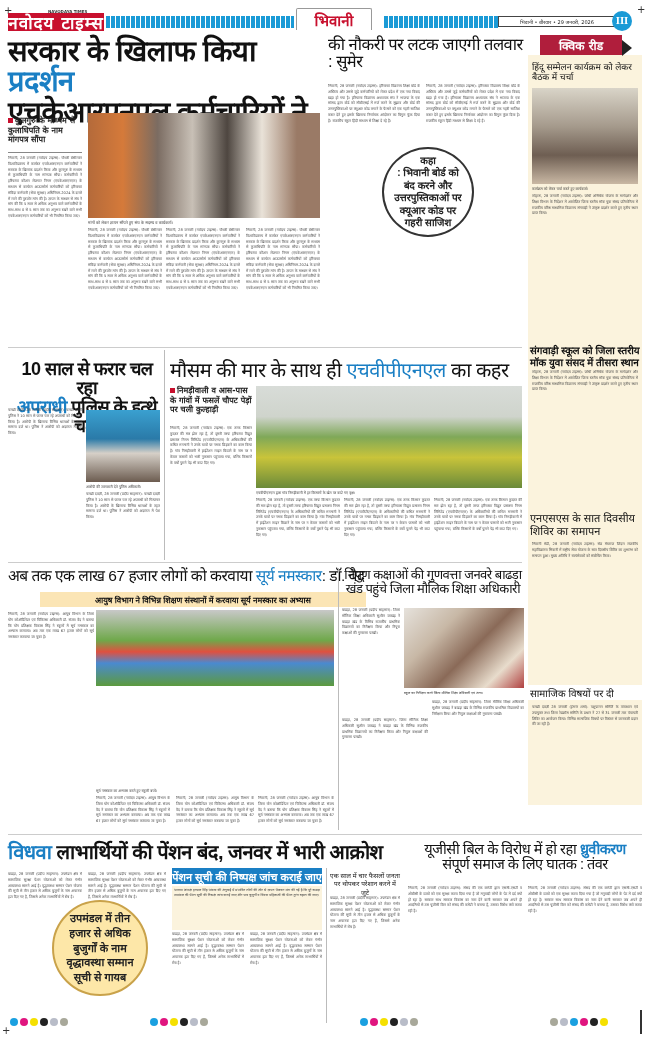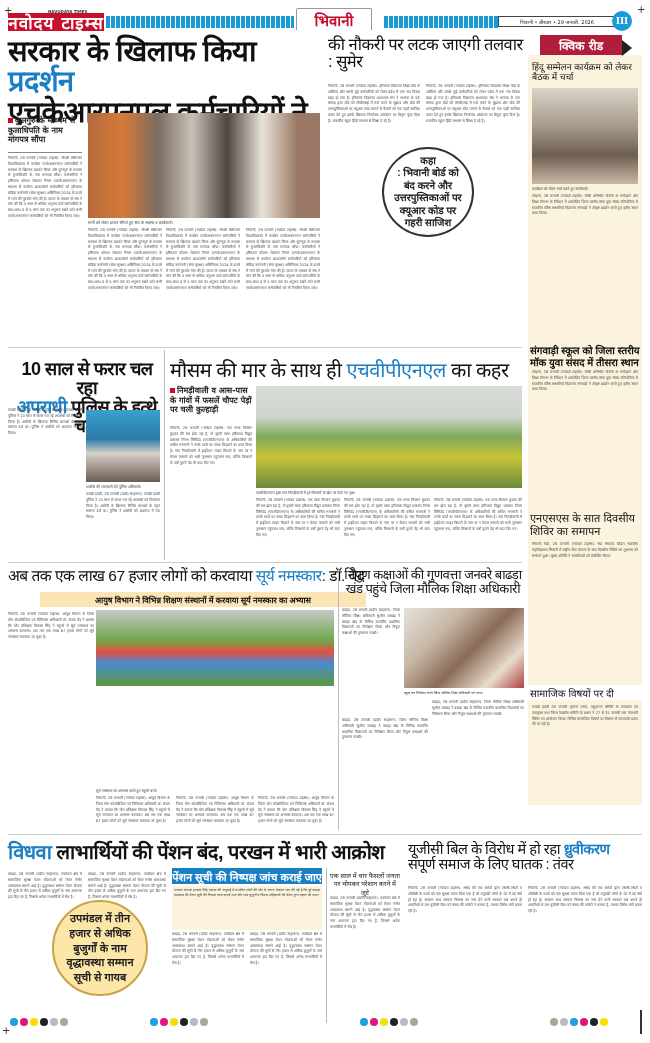--- a/index.html
+++ b/index.html
@@ -124,33 +124,33 @@
   <div>खंड पहुंचे जिला मौलिक शिक्षा अधिकारी</div>
 </div>
 <div class="abs text-col" style="left:342px;top:608px;width:58px;height:108px;">बाढड़ा, 28 जनवरी (प्रदीप साहमान): जिला मौलिक शिक्षा अधिकारी सुशील जाखड़ ने बाढड़ा खंड के विभिन्न राजकीय प्राथमिक विद्यालयों का निरीक्षण किया और निपुण कक्षाओं की गुणवत्ता परखी।</div>
 <div class="abs photo" style="left:404px;top:608px;width:120px;height:80px;background:linear-gradient(135deg,#e6e2dc 0%,#c8b8a6 30%,#8a6a58 55%,#e8dccc 80%,#b04040 100%);"></div>
 <div class="abs caption" style="left:404px;top:690px;width:120px;font-size:3.4px;">स्कूल का निरीक्षण करते जिला मौलिक शिक्षा अधिकारी एवं अन्य।</div>
 <div class="abs text-col" style="left:342px;top:718px;width:86px;height:110px;">बाढड़ा, 28 जनवरी (प्रदीप साहमान): जिला मौलिक शिक्षा अधिकारी सुशील जाखड़ ने बाढड़ा खंड के विभिन्न राजकीय प्राथमिक विद्यालयों का निरीक्षण किया और निपुण कक्षाओं की गुणवत्ता परखी।</div>
 <div class="abs text-col" style="left:432px;top:700px;width:92px;height:128px;">बाढड़ा, 28 जनवरी (प्रदीप साहमान): जिला मौलिक शिक्षा अधिकारी सुशील जाखड़ ने बाढड़ा खंड के विभिन्न राजकीय प्राथमिक विद्यालयों का निरीक्षण किया और निपुण कक्षाओं की गुणवत्ता परखी।</div>
 
 <div class="abs rule-h" style="left:8px;top:834px;width:634px;background:#ccc;"></div>
 
-<div class="abs headline" style="left:8px;top:842px;width:300px;font-size:20px;white-space:nowrap;"><span class="hl-blue">विधवा</span><span> लाभार्थियों की पेंशन बंद, परखन में भारी आक्रोश</span></div>
+<div class="abs headline" style="left:8px;top:842px;width:300px;font-size:20px;white-space:nowrap;"><span class="hl-blue">विधवा</span><span> लाभार्थियों की पेंशन बंद, जनवर में भारी आक्रोश</span></div>
 <div class="abs text-col" style="left:8px;top:872px;width:74px;height:150px;">बाढड़ा, 28 जनवरी (प्रदीप साहमान): उपमंडल क्षेत्र में सामाजिक सुरक्षा पेंशन योजनाओं को लेकर गंभीर अव्यवस्था सामने आई है। वृद्धावस्था सम्मान पेंशन योजना की सूची से तीन हजार से अधिक बुजुर्गों के नाम अचानक हटा दिए गए हैं, जिससे अनेक लाभार्थियों में रोष है।</div>
 <div class="abs text-col" style="left:88px;top:872px;width:78px;height:150px;">बाढड़ा, 28 जनवरी (प्रदीप साहमान): उपमंडल क्षेत्र में सामाजिक सुरक्षा पेंशन योजनाओं को लेकर गंभीर अव्यवस्था सामने आई है। वृद्धावस्था सम्मान पेंशन योजना की सूची से तीन हजार से अधिक बुजुर्गों के नाम अचानक हटा दिए गए हैं, जिससे अनेक लाभार्थियों में रोष है।</div>
 <div class="abs blue-banner" style="left:172px;top:868px;width:150px;height:16px;font-size:11px;">पेंशन सूची की निष्पक्ष जांच कराई जाए</div>
 <div class="abs text-col" style="left:172px;top:886px;width:150px;height:44px;font-size:3.4px;line-height:5.2px;background:#fbf3dd;padding:2px;">भाजपा अध्यक्ष हरपाल सिंह भांडवा की अगुवाई में प्रभावित लोगों की ओर से ज्ञापन भेजकर मांग की गई है कि पूरे बाढड़ा उपमंडल की पेंशन सूची की निष्पक्ष जांच कराई जाए और पात्र बुजुर्गों व विधवा महिलाओं की पेंशन तुरंत बहाल की जाए।</div>
 <div class="abs text-col" style="left:172px;top:932px;width:72px;height:90px;">बाढड़ा, 28 जनवरी (प्रदीप साहमान): उपमंडल क्षेत्र में सामाजिक सुरक्षा पेंशन योजनाओं को लेकर गंभीर अव्यवस्था सामने आई है। वृद्धावस्था सम्मान पेंशन योजना की सूची से तीन हजार से अधिक बुजुर्गों के नाम अचानक हटा दिए गए हैं, जिससे अनेक लाभार्थियों में रोष है।</div>
 <div class="abs text-col" style="left:250px;top:932px;width:72px;height:90px;">बाढड़ा, 28 जनवरी (प्रदीप साहमान): उपमंडल क्षेत्र में सामाजिक सुरक्षा पेंशन योजनाओं को लेकर गंभीर अव्यवस्था सामने आई है। वृद्धावस्था सम्मान पेंशन योजना की सूची से तीन हजार से अधिक बुजुर्गों के नाम अचानक हटा दिए गए हैं, जिससे अनेक लाभार्थियों में रोष है।</div>
 <div class="abs cream-circle" style="left:52px;top:900px;width:96px;height:96px;font-size:11px;line-height:1.35;padding:10px;">उपमंडल में तीन हजार से अधिक बुजुर्गों के नाम वृद्धावस्था सम्मान सूची से गायब</div>
 <div class="abs rule-v" style="left:326px;top:868px;height:155px;"></div>
 <div class="abs" style="left:330px;top:872px;width:70px;text-align:center;font-size:6.5px;line-height:1.3;font-family:'Liberation Sans',sans-serif;">एक साल में चार फैसलों जनता पर थोपकर परेशान करने में जुटे</div>
 <div class="abs text-col" style="left:330px;top:896px;width:70px;height:126px;">बाढड़ा, 28 जनवरी (प्रदीप साहमान): उपमंडल क्षेत्र में सामाजिक सुरक्षा पेंशन योजनाओं को लेकर गंभीर अव्यवस्था सामने आई है। वृद्धावस्था सम्मान पेंशन योजना की सूची से तीन हजार से अधिक बुजुर्गों के नाम अचानक हटा दिए गए हैं, जिससे अनेक लाभार्थियों में रोष है।</div>
 
-<div class="abs headline" style="left:408px;top:842px;width:234px;font-size:14.5px;font-weight:normal;">
+<div class="abs headline" style="left:408px;top:842px;width:234px;font-size:14.5px;text-align:center;font-weight:normal;">
   <div><span>यूजीसी बिल के विरोध में हो रहा </span><span class="hl-blue" style="font-weight:bold;">ध्रुवीकरण</span></div>
   <div>संपूर्ण समाज के लिए घातक : तंवर</div>
 </div>
 <div class="abs text-col" style="left:408px;top:886px;width:114px;height:136px;">भिवानी, 28 जनवरी (नवोदय टाइम्स): संसद की एक कमेटी द्वारा एससी-एसटी व ओबीसी के छात्रों को एक सुरक्षा कवच दिया गया है जो मनुवादी लोगों के पेट में दर्द क्यों हो रहा है। सरकार साथ सरकार विकास का नारा देने वाली सरकार जब अपने ही आदमियों से उस यूजीसी बिल को संसद की कमेटी ने बनाया है, उसका विरोध क्यों करवा रही है।</div>
 <div class="abs text-col" style="left:528px;top:886px;width:114px;height:136px;">भिवानी, 28 जनवरी (नवोदय टाइम्स): संसद की एक कमेटी द्वारा एससी-एसटी व ओबीसी के छात्रों को एक सुरक्षा कवच दिया गया है जो मनुवादी लोगों के पेट में दर्द क्यों हो रहा है। सरकार साथ सरकार विकास का नारा देने वाली सरकार जब अपने ही आदमियों से उस यूजीसी बिल को संसद की कमेटी ने बनाया है, उसका विरोध क्यों करवा रही है।</div>
 
 <div class="abs crop" style="left:2px;top:1025px;">+</div>
 <div class="abs reg-dots" style="left:10px;top:1018px;">
   <span style="background:#1aa0e0"></span>
     <span style="background:#e0157f"></span>

